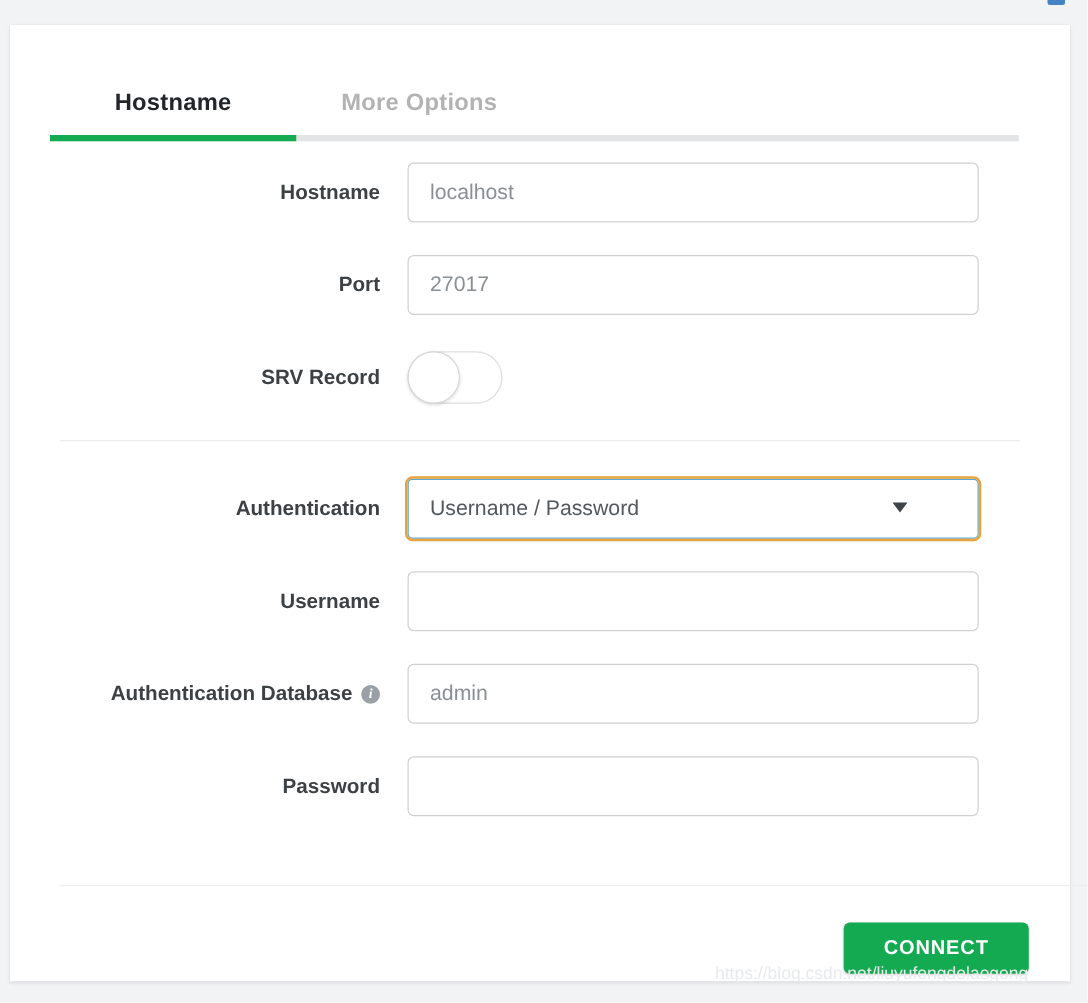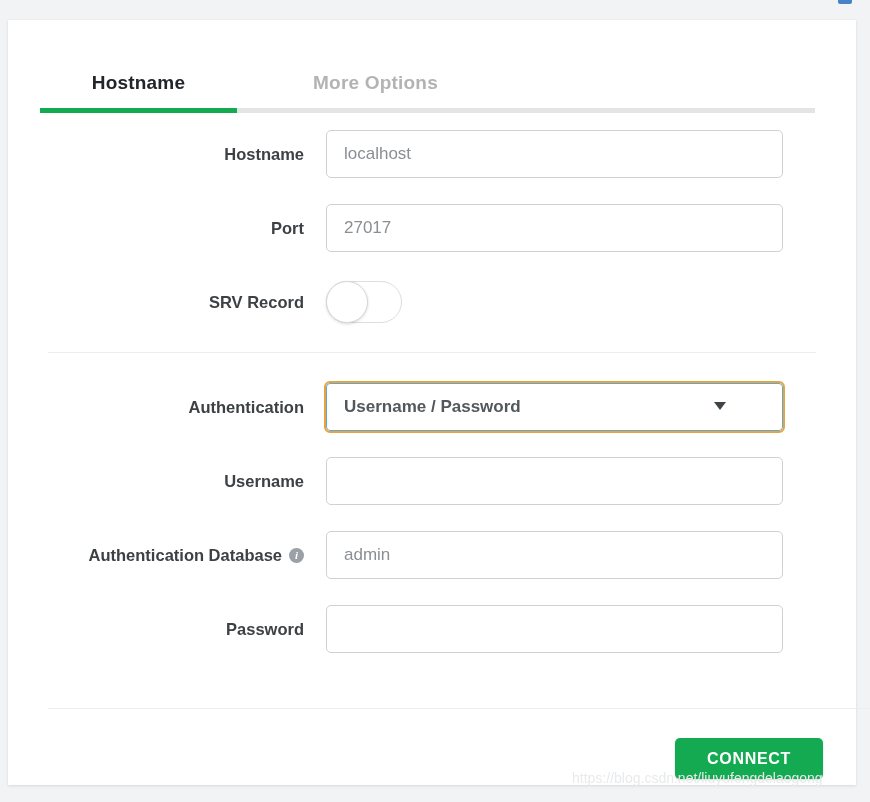--- a/index.html
+++ b/index.html
@@ -60,21 +60,21 @@
   .tab.active {
     font-weight: bold;
     color: #222529;
     width: 197px;
     text-align: center;
   }
   .tab.inactive {
     color: #b3b3b3;
     font-weight: bold;
     width: 205px;
-    text-align: center;
+    text-align: left;
     margin-left: 36px;
   }
   .tab-track {
     position: relative;
     width: 775px;
     height: 5px;
     background: #e3e4e5;
   }
   .tab-indicator {
     position: absolute;
@@ -167,21 +167,20 @@
     box-shadow: 0 1px 3px rgba(0,0,0,0.15);
     box-sizing: border-box;
   }
   .toggle-row .label { padding-right: 22px; }
 
   
   .select-wrap {
     position: relative;
     width: 415px;
     height: 48px;
-    font-weight: bold;
   }
   .select-box {
     width: 457px;
     height: 48px;
     box-sizing: border-box;
     border: 1px solid #5aa9d6;
     border-radius: 4px;
     background: #ffffff;
     outline: 2px solid #e8a33d;
     outline-offset: 0px;

